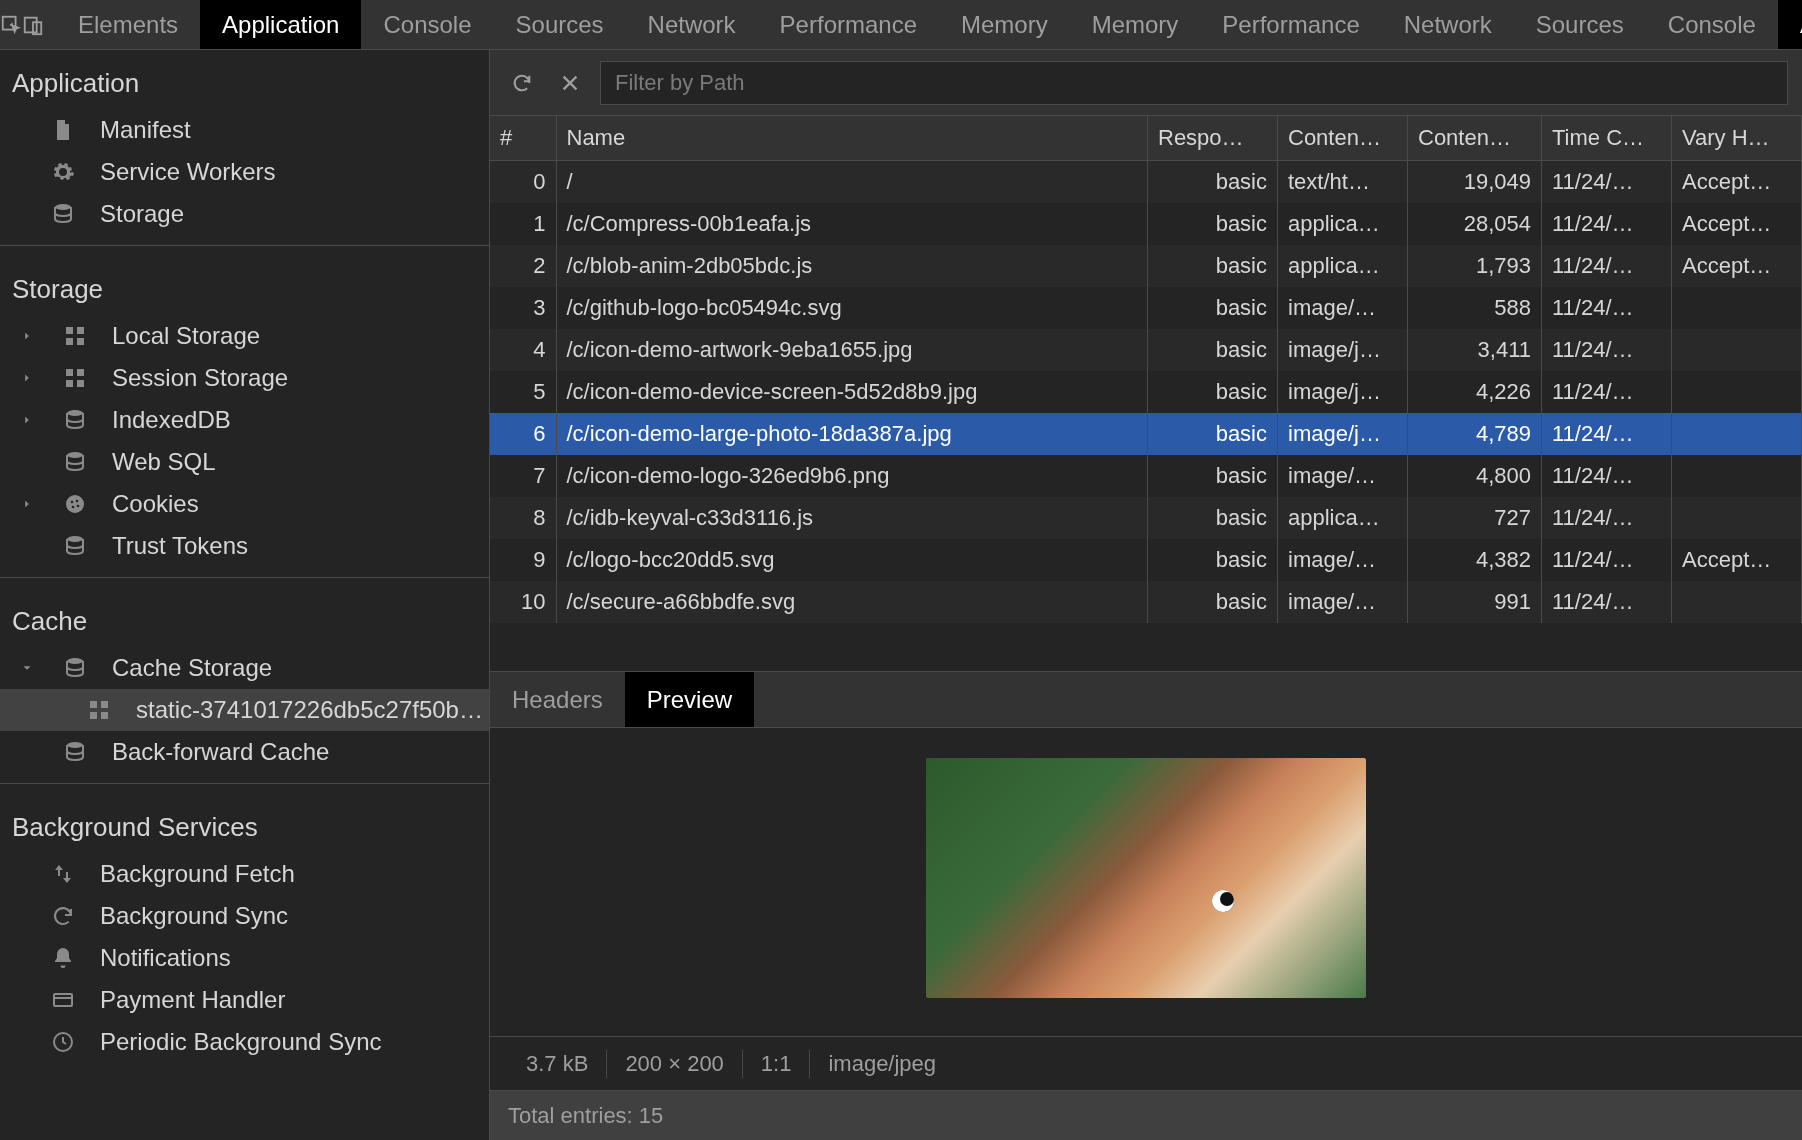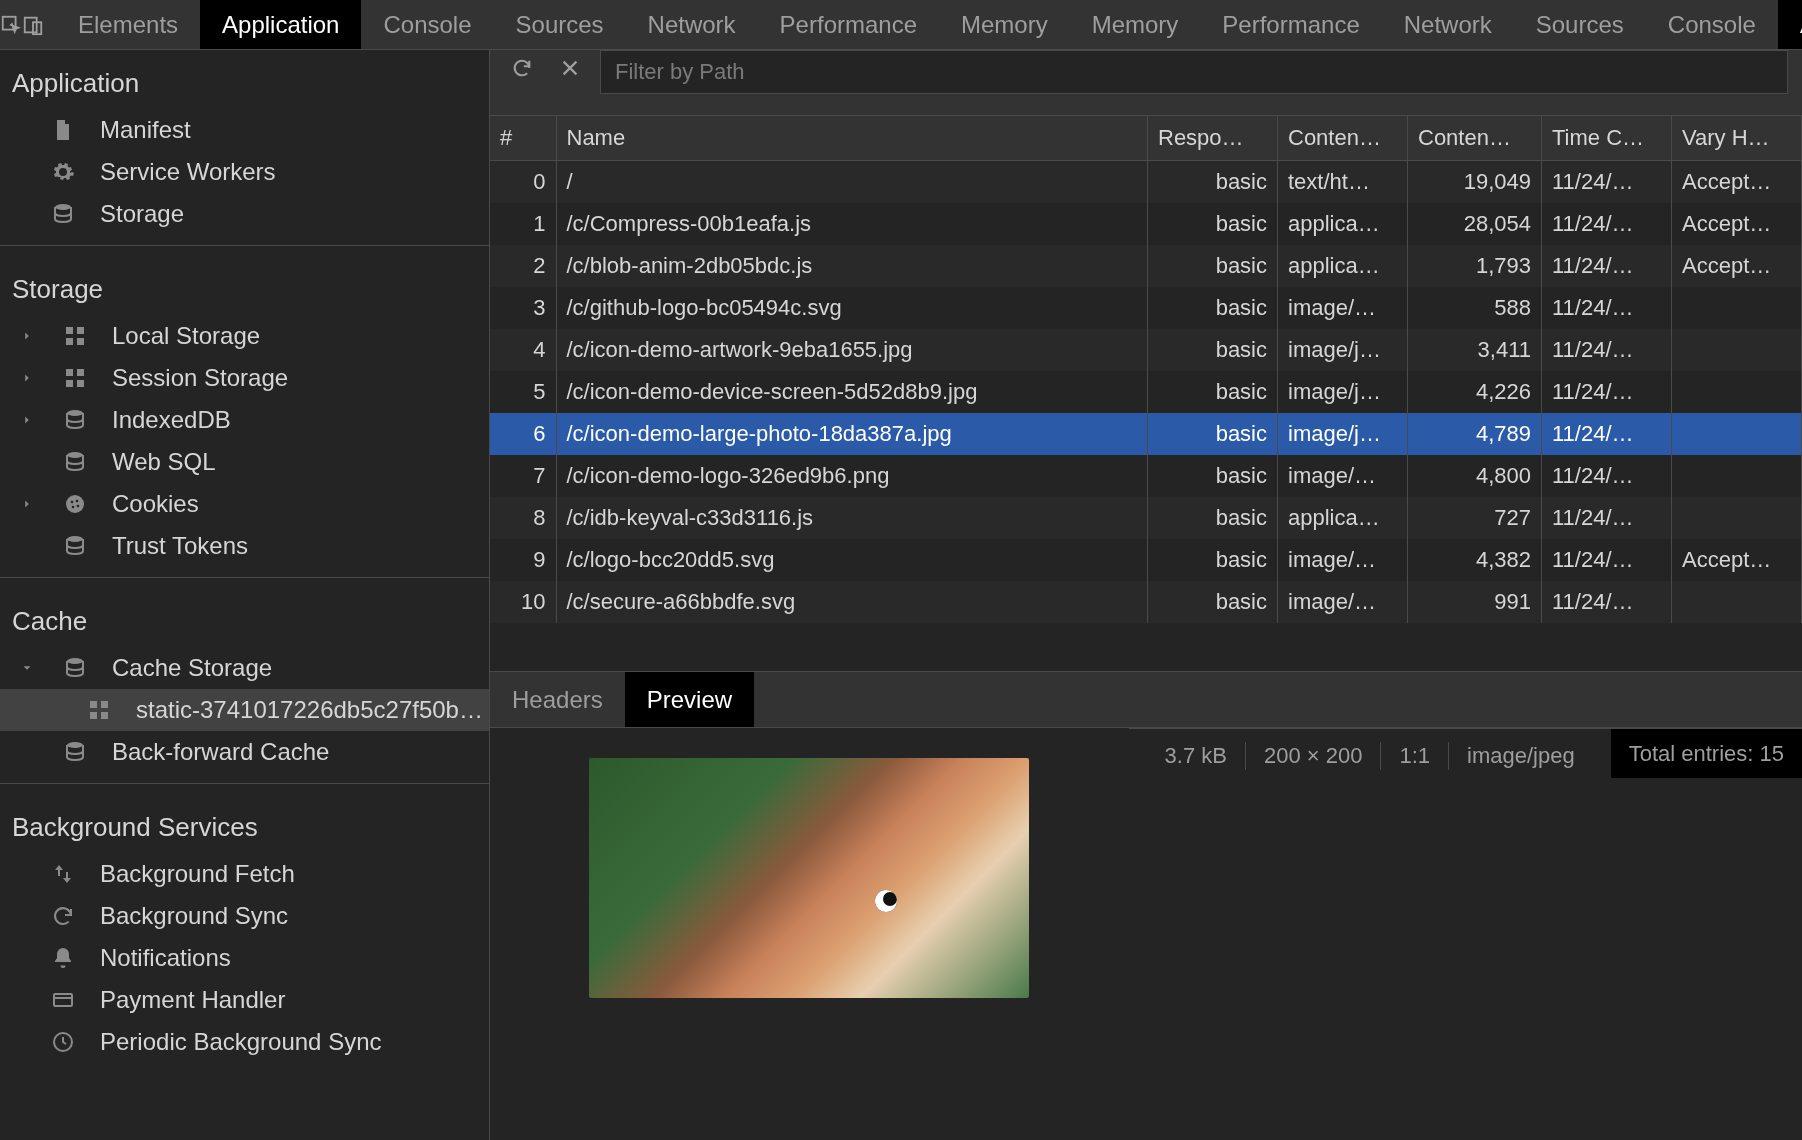--- a/index.html
+++ b/index.html
@@ -19,21 +19,21 @@
   
   .section-title { font-size:26px; color:#d6d6d6; padding:18px 12px 10px 12px; font-weight:400; }
   .item { display:flex; align-items:center; gap:24px; padding:7px 12px 7px 50px; font-size:24px; color:#d6d6d6; cursor:pointer; white-space:nowrap; overflow:hidden; }
   .item .arrow { width:14px; display:inline-flex; justify-content:center; color:#8a8a8a; margin-left:-30px; margin-right:4px; }
   .item .icn { width:26px; height:26px; display:inline-flex; align-items:center; justify-content:center; color:#8a8a8a; flex:none; }
   .item.sub { padding-left:86px; }
   .item.selected { background:#424242; }
   .section-sep { height:1px; background:#4a4a4a; margin:10px 0; }
 
   
-  .toolbar { height:66px; display:flex; gap:12px; padding:0 14px; border-bottom:1px solid #4a4a4a; background:#333333; }
+  .toolbar { height:66px; display:flex; align-items:center; gap:12px; padding:0 14px; border-bottom:1px solid #4a4a4a; background:#333333; }
   .toolbar .tb-btn { width:36px; height:36px; display:flex; align-items:center; justify-content:center; color:#9e9e9e; cursor:pointer; }
   .filter-input { flex:1; height:44px; background:#242424; border:1px solid #4a4a4a; color:#d6d6d6; font-size:22px; padding:0 14px; }
   .filter-input::placeholder { color:#7a7a7a; }
 
   
   .table-wrap { flex: 0 0 556px; overflow:auto; border-bottom:1px solid #4a4a4a; }
   table { width:100%; border-collapse:collapse; table-layout:fixed; }
   th, td { border-right:1px solid #4a4a4a; padding:8px 10px; font-size:22px; text-align:left; white-space:nowrap; overflow:hidden; text-overflow:ellipsis; color:#d6d6d6; }
   th { background:#333333; border-bottom:1px solid #4a4a4a; font-weight:400; font-size:22px; color:#d6d6d6; height:44px; }
   td.num { text-align:right; }
@@ -41,30 +41,30 @@
   tbody tr:nth-child(even) td { background:#242424; }
   tbody tr.sel td { background:#2b5aa8; color:#fff; }
   col.c-idx { width:66px; } col.c-name{} col.c-resp{width:130px;} col.c-ct{width:130px;} col.c-cl{width:134px;} col.c-tc{width:130px;} col.c-vh{width:130px;}
 
   
   .dtabs { height:56px; display:flex; align-items:stretch; background:#333333; border-bottom:1px solid #4a4a4a;text-align:center; }
   .dtab { padding:0 22px; display:flex; align-items:center; font-size:24px; color:#9e9e9e; cursor:pointer; }
   .dtab.active { background:#000; color:#fff; }
 
   
-  .preview { flex:1; background:#242424; display:flex; }
+  .preview { flex:1; background:#242424; display:flex; flex-direction:column; }
   .preview-canvas { flex:1; display:flex; align-items:flex-start; justify-content:center; padding:30px 0 0 0; }
   .preview-img { width:440px; height:240px; background:linear-gradient(135deg,#2d5a2d 0%,#3a6a3a 30%,#8b5a3c 45%,#c8815a 55%,#dba070 65%,#e8cfb0 75%,#4a7a4a 100%); border-radius:2px; position:relative; overflow:hidden; }
   .preview-img::after{content:"";position:absolute;right:30%;top:55%;width:22px;height:22px;background:#111;border-radius:50%;box-shadow:4px -2px 0 4px #fff inset;}
 
   
   .statusbar { height:54px; border-top:1px solid #4a4a4a; display:flex; align-items:center; padding:0 18px; gap:0; font-size:22px; color:#9e9e9e; background:#242424; }
   .statusbar .seg { padding:0 18px; }
   .statusbar .sep { width:1px; height:28px; background:#4a4a4a; }
-  .footer { height:50px; border-top:1px solid #4a4a4a; display:flex; align-items:center; padding:0 18px; font-size:22px; color:#9e9e9e; background:#000000; }
+  .footer { height:50px; border-top:1px solid #4a4a4a; display:flex; align-items:center; padding:0 18px; font-size:22px; color:#9e9e9e; background:#404040; }
 
   svg { width:22px; height:22px; }
   .icn svg { width:24px; height:24px; }
 </style>
 </head>
 <body>
 
 <div class="top-tabs">
   <div class="icon-btn">
     <svg viewBox="0 0 24 24" fill="none" stroke="currentColor" stroke-width="2">

